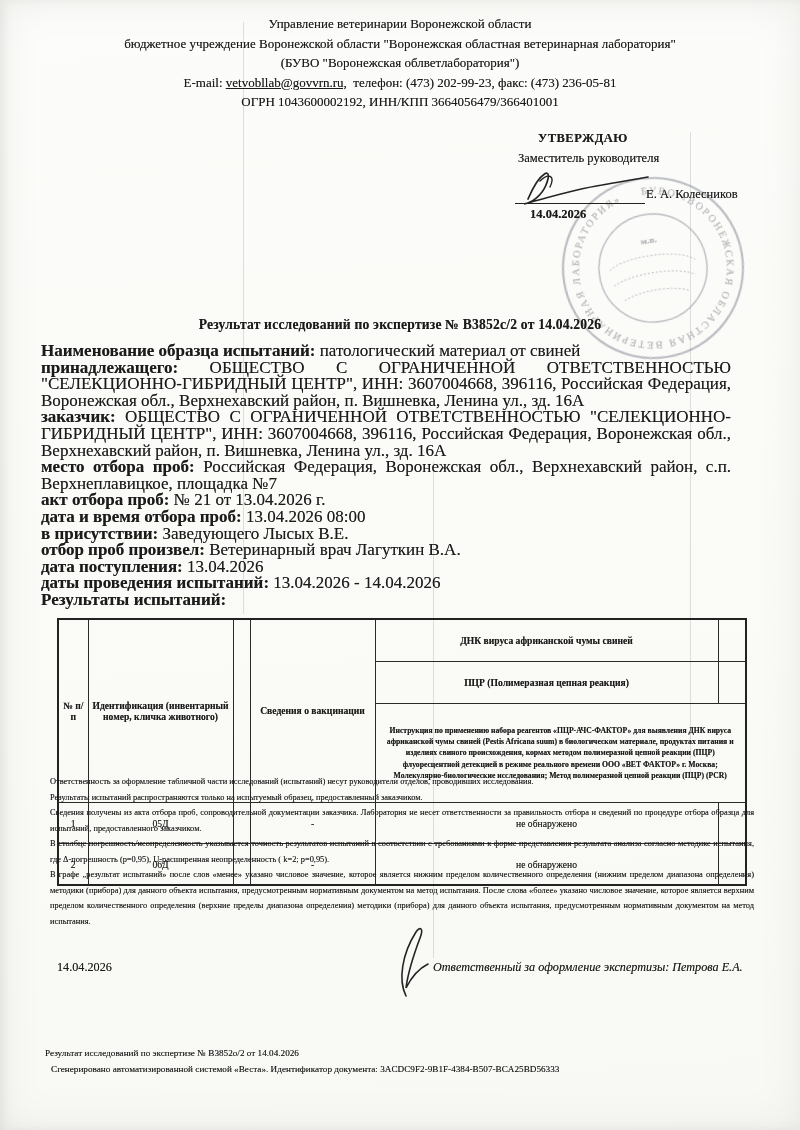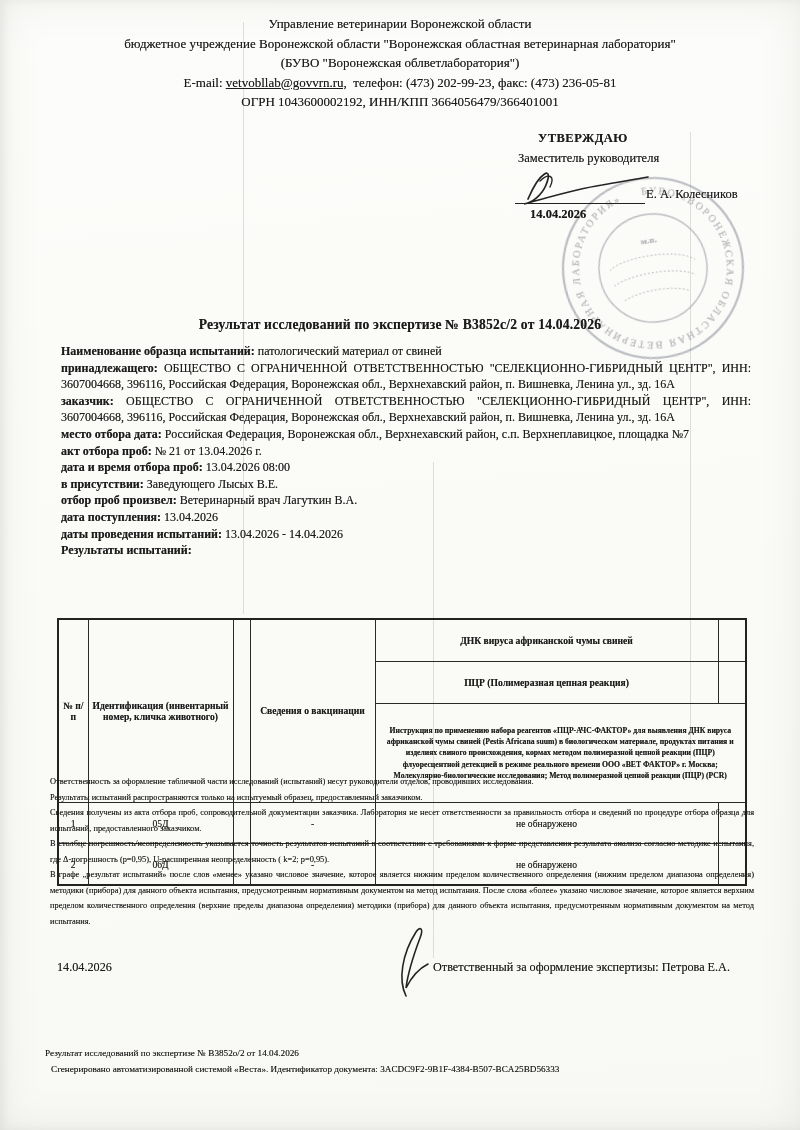--- a/index.html
+++ b/index.html
@@ -31,42 +31,42 @@
   .ap-sig{position:absolute;left:0;top:28px;}
   .ap-line{position:absolute;left:5px;top:72px;width:130px;border-bottom:1.4px solid #222;}
   .ap-name{position:absolute;left:136px;top:56px;white-space:nowrap;}
   .ap-date{position:absolute;left:20px;top:76px;font-weight:bold;}
 
   .stamp{position:absolute;left:550px;top:168px;z-index:1;opacity:.58;filter:blur(.5px);transform:rotate(-9deg);}
 
   .doc-title{position:absolute;top:317px;left:0;width:100%;text-align:center;
     font-size:13.6px;font-weight:bold;z-index:3;letter-spacing:.2px;}
 
-  .details{position:absolute;top:343px;left:61px;width:690px;
-    font-size:12px;line-height:16.6px;text-align:justify;z-index:3;}
+  .details{position:absolute;top:343px;left:41px;width:690px;
+    font-size:17px;line-height:16.6px;text-align:justify;z-index:3;}
   .detail b{font-weight:bold;}
 
   table.results{position:absolute;top:618px;left:57px;width:688px;
     border-collapse:collapse;table-layout:fixed;z-index:3;}
   table.results td{border:1.2px solid #2a2a2a;padding:11px 3px;vertical-align:middle;
     text-align:center;overflow:hidden;}
   table.results{border:2px solid #222;}
   .th-small{font-size:9.3px;font-weight:bold;line-height:11.5px;}
   .row-a td,.row-b td{height:19px;font-size:9.6px;font-weight:bold;}
   .instruction{font-size:7.7px;font-weight:bold;line-height:11.3px;height:76px;padding:2px 6px;}
   .data-row td{height:18px;font-size:9.6px;}
 
   .notes{position:absolute;top:774px;left:50px;width:704px;
     font-size:8.4px;line-height:15.5px;text-align:justify;z-index:3;}
   .notes p{margin:0;}
 
   .signoff{position:absolute;top:948px;left:0;width:100%;height:80px;font-size:12.2px;z-index:3;}
   .so-date{position:absolute;left:57px;top:12px;}
   .so-sig{position:absolute;left:392px;top:-24px;}
-  .so-resp{position:absolute;left:433px;top:12px;white-space:nowrap;}
+  .so-resp{position:absolute;left:433px;top:12px;white-space:nowrap;font-style:italic;}
 
   .bottom-footer{position:absolute;top:1046px;left:45px;width:720px;
     font-size:9.2px;line-height:15.5px;z-index:3;}
   .bf2{padding-left:6px;}
 </style>
 </head>
 <body>
 
 <div class="page">
 
@@ -114,21 +114,21 @@
     </text>
     <text x="103" y="75" text-anchor="middle" font-size="9" font-weight="bold" fill="#84898f" font-family="Liberation Serif, DejaVu Serif, serif">м.п.</text>
   </svg>
 
   <div class="doc-title">Результат исследований по экспертизе № В3852с/2 от 14.04.2026</div>
 
   <div class="details" id="details">
       <div class="detail"><b>Наименование образца испытаний:</b><span> патологический материал от свиней</span></div>
       <div class="detail"><b>принадлежащего:</b><span> ОБЩЕСТВО С ОГРАНИЧЕННОЙ ОТВЕТСТВЕННОСТЬЮ "СЕЛЕКЦИОННО-ГИБРИДНЫЙ ЦЕНТР", ИНН: 3607004668, 396116, Российская Федерация, Воронежская обл., Верхнехавский район, п. Вишневка, Ленина ул., зд. 16А</span></div>
       <div class="detail"><b>заказчик:</b><span> ОБЩЕСТВО С ОГРАНИЧЕННОЙ ОТВЕТСТВЕННОСТЬЮ "СЕЛЕКЦИОННО-ГИБРИДНЫЙ ЦЕНТР", ИНН: 3607004668, 396116, Российская Федерация, Воронежская обл., Верхнехавский район, п. Вишневка, Ленина ул., зд. 16А</span></div>
-      <div class="detail"><b>место отбора дата:</b><span> Российская Федерация, Воронежская обл., Верхнехавский район, с.п. Верхнеплавицкое, площадка №7</span></div>
+      <div class="detail"><b>место отбора проб:</b><span> Российская Федерация, Воронежская обл., Верхнехавский район, с.п. Верхнеплавицкое, площадка №7</span></div>
       <div class="detail"><b>акт отбора проб:</b><span> № 21 от 13.04.2026 г.</span></div>
       <div class="detail"><b>дата и время отбора проб:</b><span> 13.04.2026 08:00</span></div>
       <div class="detail"><b>в присутствии:</b><span> Заведующего Лысых В.Е.</span></div>
       <div class="detail"><b>отбор проб произвел:</b><span> Ветеринарный врач Лагуткин В.А.</span></div>
       <div class="detail"><b>дата поступления:</b><span> 13.04.2026</span></div>
       <div class="detail"><b>даты проведения испытаний:</b><span> 13.04.2026 - 14.04.2026</span></div>
       <div class="detail"><b>Результаты испытаний:</b></div>
     </div>
 
   <table class="results">

